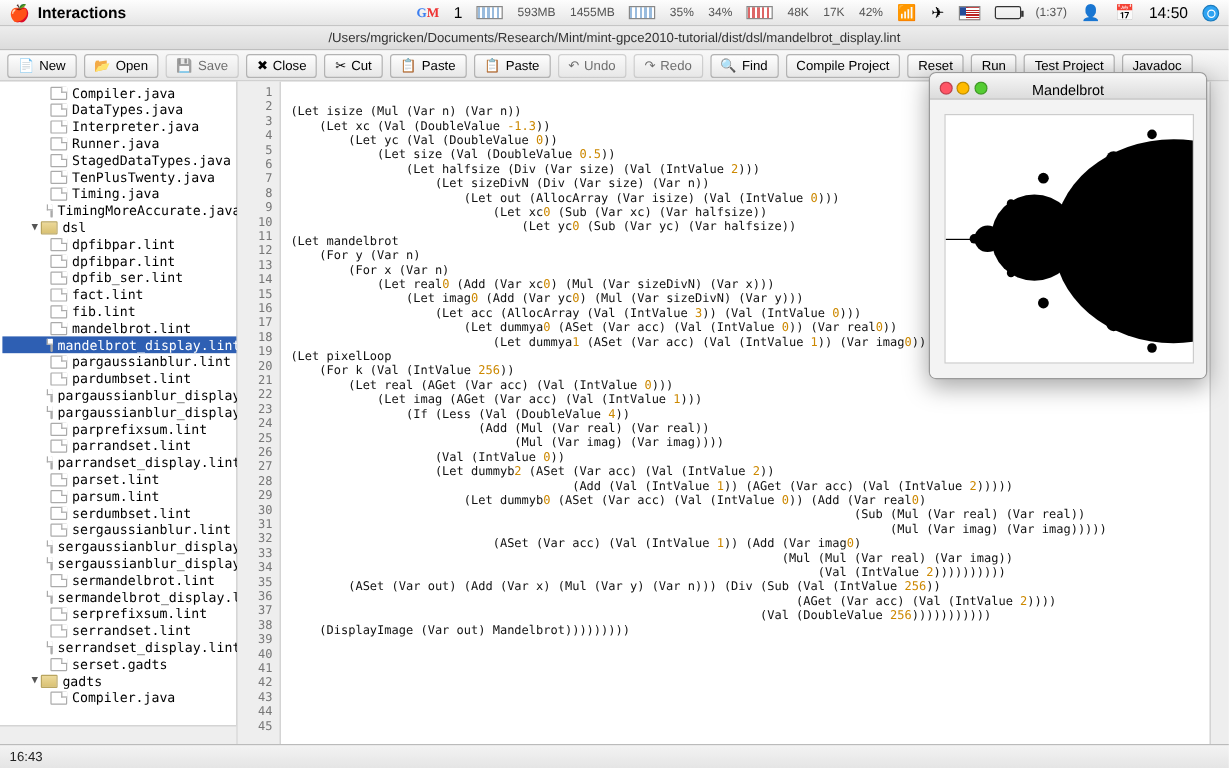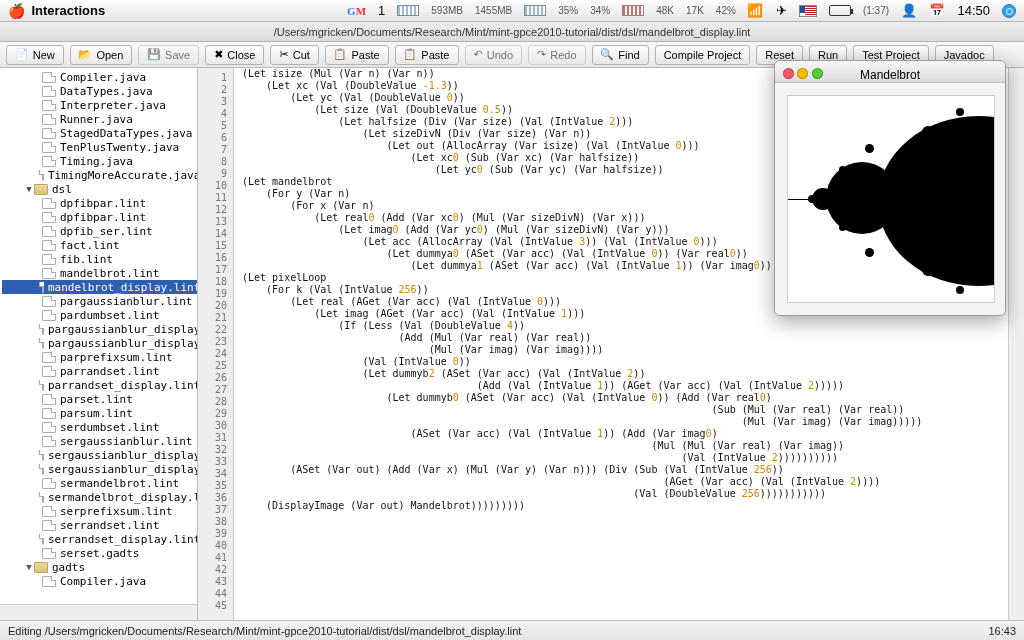--- a/index.html
+++ b/index.html
@@ -67,21 +67,21 @@
 
   
   .gutter {
     width:36px; background:#eee; border-right:1px solid #ccc; font-family:Monaco,monospace;
     font-size:10px; color:#777; padding-top:4px; overflow:hidden; text-align:right;
   }
   .gutter div { height:12px; padding-right:6px;}
   
   .editor {
     flex:1; font-family:Monaco,monospace; font-size:10px; line-height:12px;
-    padding:0 8px; overflow:hidden; white-space:pre; position:relative; color:#111;
+    padding:20px 8px; overflow:hidden; white-space:pre; position:relative; color:#111;
   } 
   
   .status {
     position:absolute; bottom:0; left:0; right:0; height:20px;
     background:linear-gradient(#f3f3f3,#e5e5e5); border-top:1px solid #bbb;
     display:flex; align-items:center; padding:0 8px; font-size:11px; color:#222; justify-content:space-between;
   }
   
   .fwin {
     position:absolute; top:60px; right:18px; width:232px;
@@ -477,15 +477,14 @@
       <div class="d" style="right:30px;top:190px;width:8px;height:8px;"></div>
       <div class="d" style="right:120px;top:48px;width:9px;height:9px;"></div>
       <div class="d" style="right:120px;top:152px;width:9px;height:9px;"></div>
       <div class="d" style="right:148px;top:70px;width:7px;height:7px;"></div>
       <div class="d" style="right:148px;top:128px;width:7px;height:7px;"></div>
     </div>
   </div>
 </div>
 
 <div class="status">
-  <span>Editing /Users/mgricken/Documents/Research/Mint/mint-gpce2010-tutorial/dist/dsl/mandelbrot_display.lint</span>
   <span>16:43</span>
 </div>
 
 </body></html>

